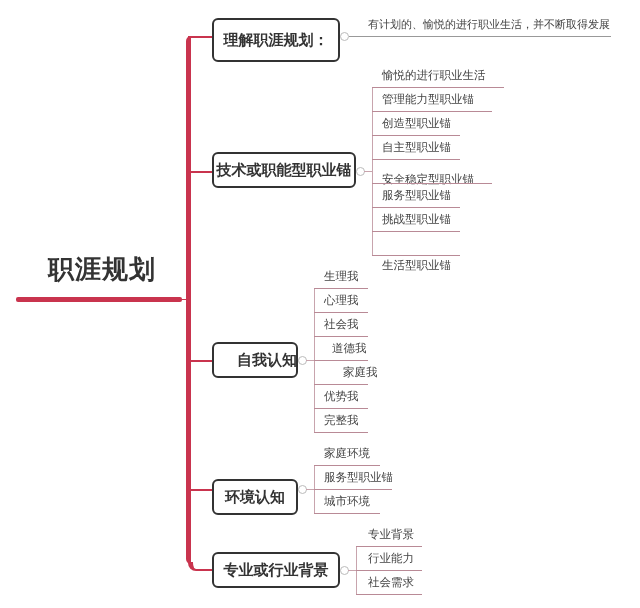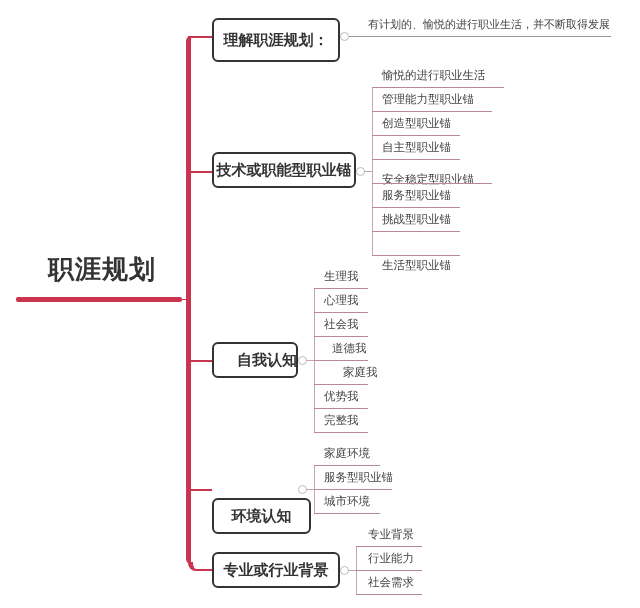--- a/index.html
+++ b/index.html
@@ -72,21 +72,21 @@
 <div class="leaf" style="left:332px;top:341px;">道德我</div>
 <div class="leaf-under" style="left:314px;top:360px;width:54px;"></div>
 <div class="leaf" style="left:324px;top:365px;margin-left:19px;">家庭我</div>
 <div class="leaf-under" style="left:314px;top:384px;width:54px;"></div>
 <div class="leaf" style="left:324px;top:389px;">优势我</div>
 <div class="leaf-under" style="left:314px;top:408px;width:54px;"></div>
 <div class="leaf" style="left:324px;top:413px;">完整我</div>
 <div class="leaf-under" style="left:314px;top:432px;width:54px;"></div>
 
 <div class="branch-line" style="top:489px;width:24px;"></div>
-<div class="node" style="left:212px;top:498px;width:99px;height:36px;">环境认知</div>
+<div class="node" style="left:212px;top:479px;width:86px;height:36px;">环境认知</div>
 <div class="knob" style="left:298px;top:485px;"></div>
 <div class="connector" style="left:306px;top:489px;width:8px;"></div>
 <div class="vline" style="left:314px;top:465px;height:49px;"></div>
 
 <div class="leaf" style="left:324px;top:446px;">家庭环境</div>
 <div class="leaf-under" style="left:314px;top:465px;width:66px;"></div>
 <div class="leaf" style="left:324px;top:470px;">服务型职业锚</div>
 <div class="leaf-under" style="left:314px;top:489px;width:78px;"></div>
 <div class="leaf" style="left:324px;top:494px;">城市环境</div>
 <div class="leaf-under" style="left:314px;top:513px;width:66px;"></div>

